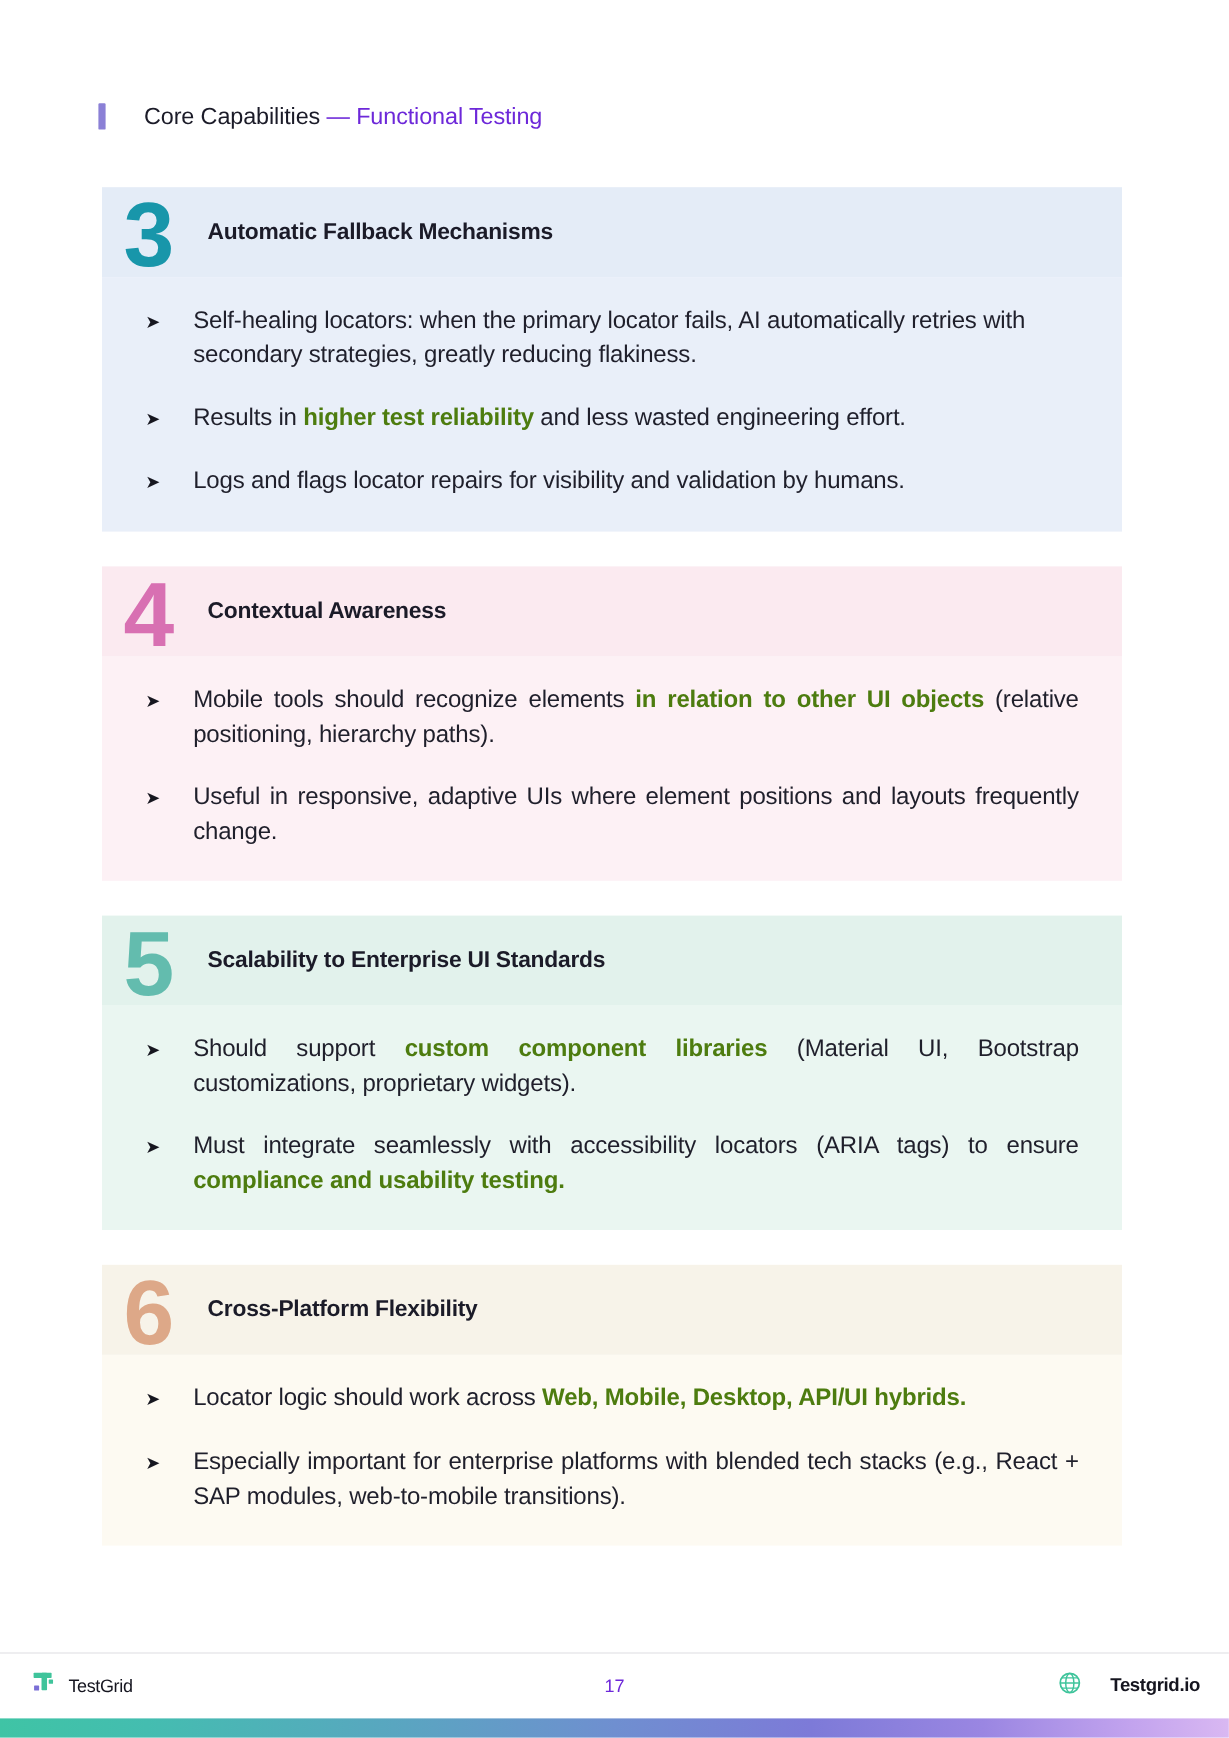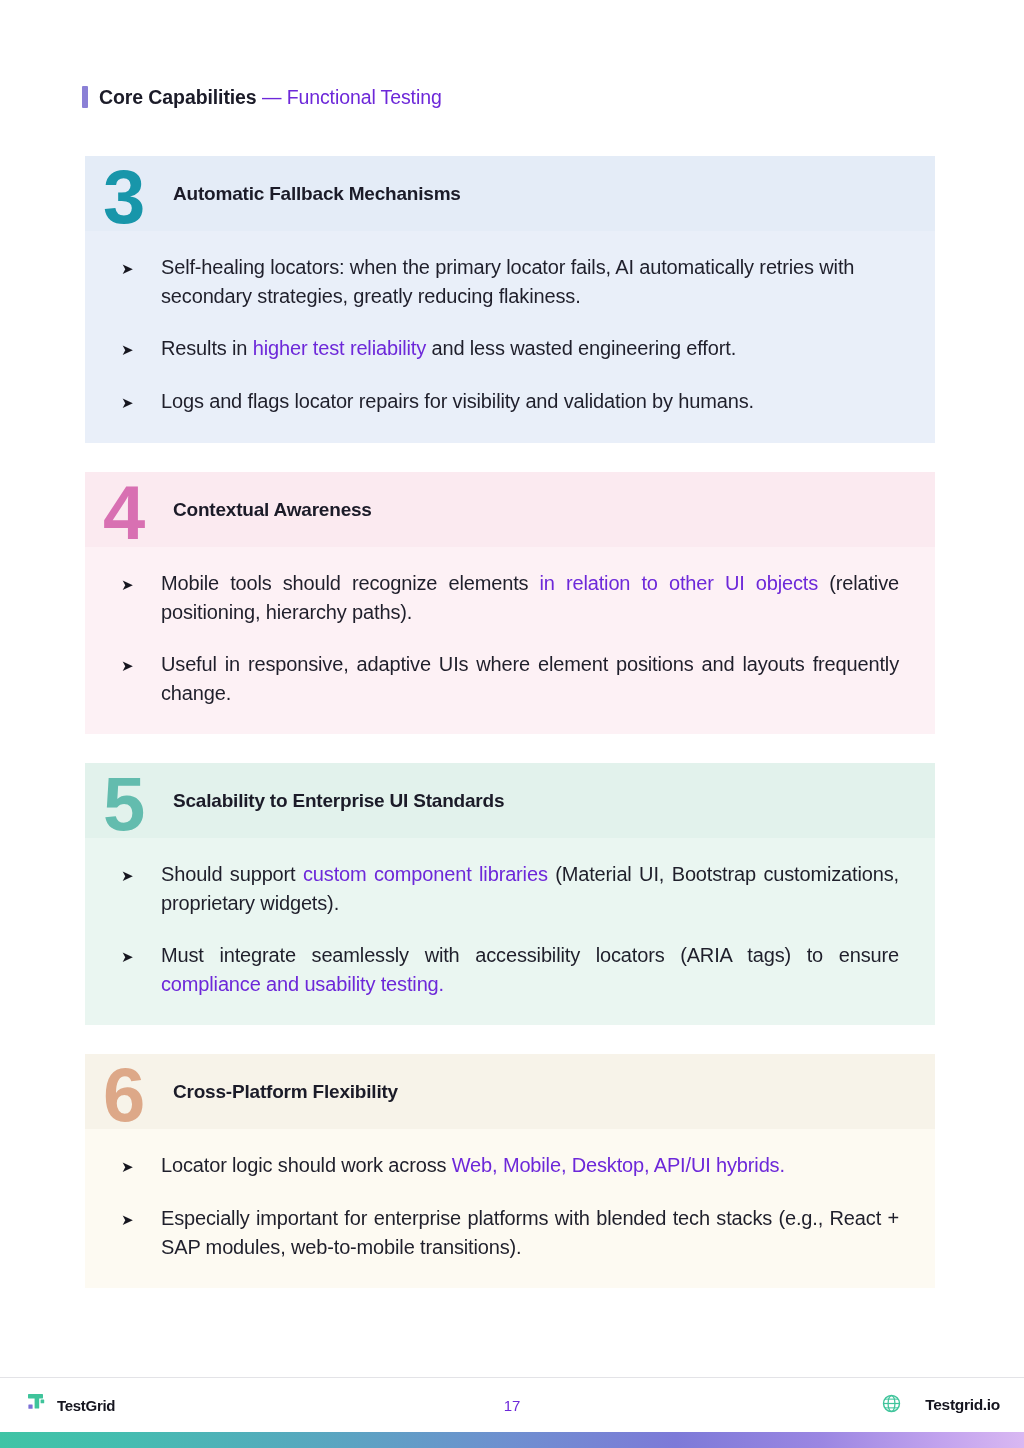--- a/index.html
+++ b/index.html
@@ -33,21 +33,22 @@
     border-radius: 1px;
     flex: none;
   }
   .eyebrow-text {
     font-size: 19.5px;
     color: #1b1b28;
     letter-spacing: -0.1px;
     white-space: nowrap;
   }
   .eyebrow-text .strong {
-    font-weight: bold;
+    font-weight: normal;
+    margin-left: 21px;
   }
   .eyebrow-text .light {
     font-weight: normal;
     color: #6d28d9;
   }
 
   
   .cards {
     position: absolute;
     left: 85px;
@@ -101,22 +102,22 @@
     padding-top: 1px;
   }
   .bullet-text {
     flex: 1;
     font-size: 20px;
     line-height: 29px;
     color: #1f1f2b;
     letter-spacing: -0.15px;
   }
   .bullet-text b {
-    font-weight: normal;
-    color: #6d28d9;
+    font-weight: bold;
+    color: #4d7c0f;
   }
   .justify .bullet-text {
     text-align: justify;
   }
 
   
   .card.c3 .card-body { background: #e9eff9; }
   .card.c3 .card-head { background: #e4ecf7; }
   .card.c3 .card-num  { color: #1896aa; }
 
@@ -152,21 +153,21 @@
   }
   .footer-left {
     position: absolute;
     left: 26px;
     display: flex;
     align-items: center;
     gap: 9px;
   }
   .brand-name {
     font-size: 15px;
-    font-weight: bold;
+    font-weight: normal;
     color: #15151f;
     letter-spacing: -0.3px;
   }
   .footer-center {
     position: absolute;
     left: 0;
     right: 0;
     text-align: center;
     font-size: 15px;
     color: #6d28d9;

